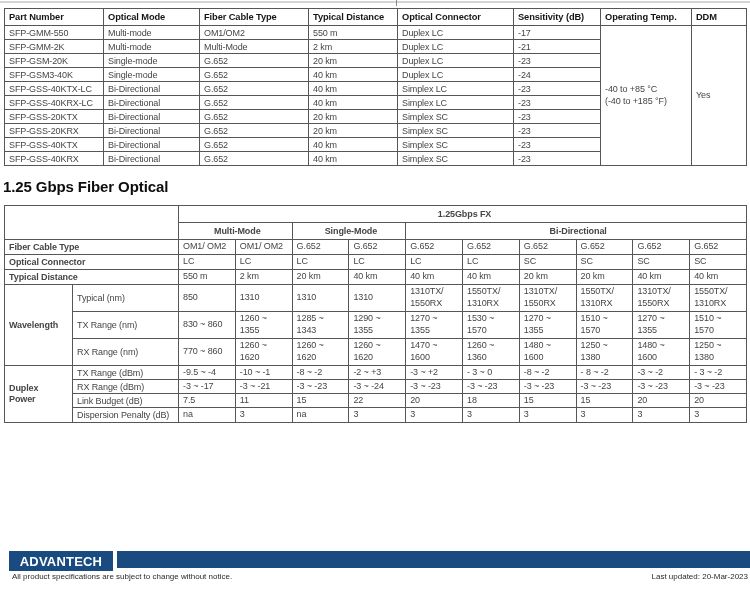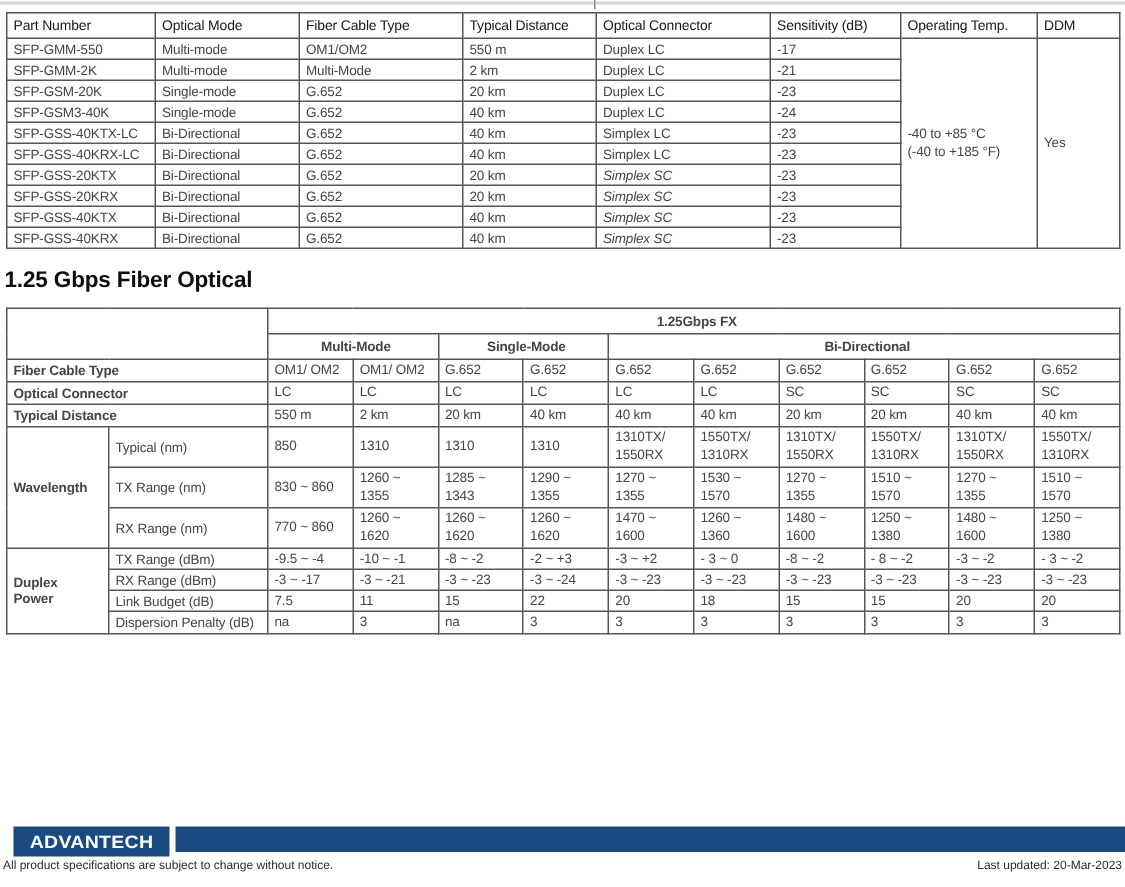--- a/index.html
+++ b/index.html
@@ -8,44 +8,44 @@
   .top-rule{position:absolute;top:1px;left:0;width:750px;height:2px;background:#d4d4d4;}
   .top-tick{position:absolute;top:0;left:396px;width:1px;height:6px;background:#8a8a8a;}
 
   table.spec{border-collapse:collapse;table-layout:fixed;position:absolute;left:4px;
              font-size:9px;letter-spacing:-0.1px;}
   table.spec th,table.spec td{border:1px solid #54565a;overflow:hidden;
              white-space:pre-line;vertical-align:middle;padding:0 0 0 4px;}
   table.t1{top:8px;width:742px;}
   table.t1 thead tr{height:17px;}
   table.t1 tbody tr{height:14px;}
-  table.spec th{font-weight:normal;color:#161616;text-align:left;font-size:9.3px;margin-top:10px;}
+  table.spec th{font-weight:bold;color:#161616;text-align:left;font-size:9.3px;margin-top:10px;}
   table.spec td{color:#454545;}
   td.merged{vertical-align:middle;padding-left:5px;line-height:1.25;}
-  td.indent{padding-left:9px;font-style:italic;}
+  td.indent{padding-left:9px;}
 
   .section-title{position:absolute;top:178px;left:3px;margin:0;font-size:15px;
                  font-weight:bold;color:#0d0d0d;letter-spacing:-0.1px;}
 
   table.t2{top:205px;width:742px;}
   tr.h17{height:17px;} tr.h15{height:15px;} tr.h27{height:27px;} tr.h14{height:14px;}
   td.center-bold,th.center-bold{text-align:center;font-weight:bold;color:#161616;padding-left:0;}
   td.row-label{font-weight:bold;color:#161616;}
   td.group-label{font-weight:bold;color:#161616;line-height:1.2;margin-left:20px;}
   td.blank{background:#ffffff;}
   td.data-cell{padding-left:3px;line-height:1.3;}
 
   .footer{position:absolute;top:551px;left:0;width:614px;height:40px;text-decoration:underline;}
   .logo-block{position:absolute;top:0;left:9px;width:104px;height:20px;
               display:flex;align-items:center;justify-content:center;}
   .logo-text{color:#ffffff;font-weight:bold;font-size:13px;letter-spacing:0.2px;
              font-family:"Liberation Sans",sans-serif;transform:scaleY(0.92);}
   .brand-bar{position:absolute;top:0;left:117px;width:633px;height:17px;}
   .foot-line{position:absolute;top:21px;left:0;width:748px;font-size:8px;color:#2b2b2b;}
-  .disclaimer{position:absolute;left:2px;top:0;}
+  .disclaimer{position:absolute;left:12px;top:0;}
   .updated{position:absolute;right:0;top:0;padding-left:44px;}
 </style>
 </head>
 <body>
 
 <div class="page">
   <div class="top-rule"></div>
   <div class="top-tick"></div>
 
   <table class="spec t1">

